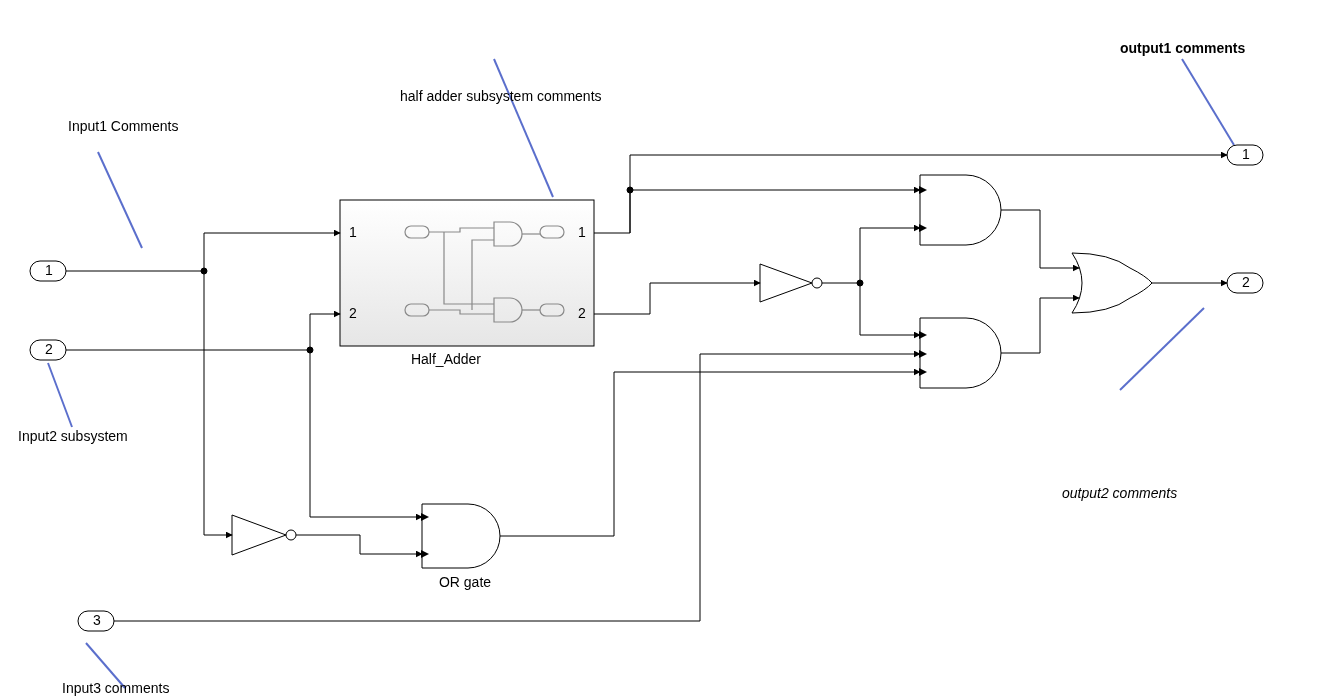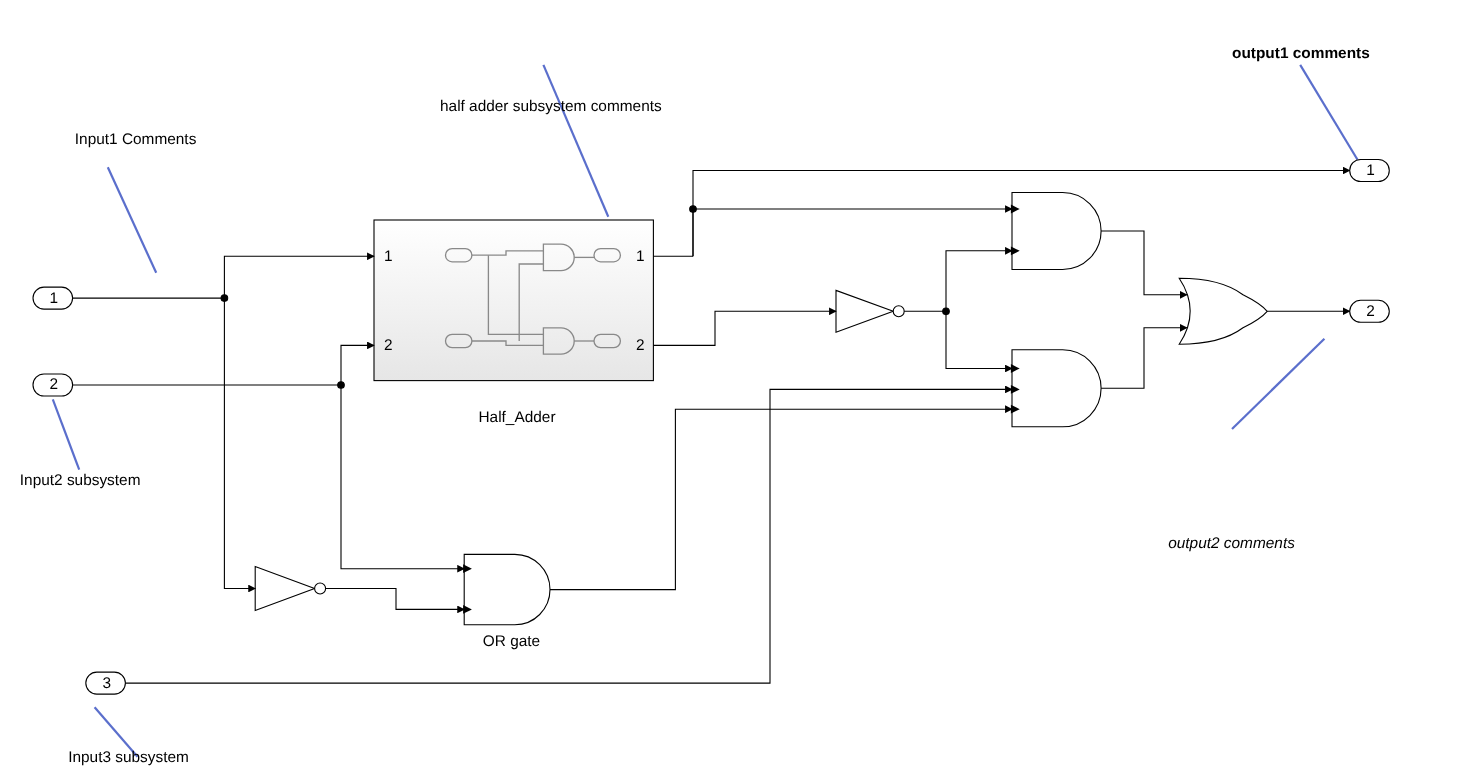--- a/index.html
+++ b/index.html
@@ -182,26 +182,26 @@
     <polygon points="919,368 927,372 919,376"></polygon>
 
     <polygon points="421,513 429,517 421,521"></polygon>
     <polygon points="421,550 429,554 421,558"></polygon>
   </g>
 
 </svg>
 
 <div class="annotation" style="left:68px; top:118px;">Input1 Comments</div>
 <div class="annotation" style="left:18px; top:428px;">Input2 subsystem</div>
-<div class="annotation" style="left:62px; top:680px;">Input3 subsystem</div>
+<div class="annotation" style="left:62px; top:680px;">Input3 comments</div>
 <div class="annotation" style="left:400px; top:40px;margin-top:48px;">half adder subsystem comments</div>
 <div class="annotation" style="left:1120px; top:40px;font-weight:bold;">output1 comments</div>
 <div class="annotation" style="left:1062px; top:485px;font-style:italic;">output2 comments</div>
 
-<div class="block-label" style="left:430px; top:351px; width:80px;margin-top:20px;">Half_Adder</div>
+<div class="block-label" style="left:406px; top:351px; width:80px;">Half_Adder</div>
 <div class="block-label" style="left:430px; top:574px; width:70px;">OR gate</div>
 
 <div class="block-label" style="left:44px; top:262px; width:10px;">1</div>
 <div class="block-label" style="left:44px; top:341px; width:10px;">2</div>
 <div class="block-label" style="left:92px; top:612px; width:10px;">3</div>
 <div class="block-label" style="left:1241px; top:146px; width:10px;">1</div>
 <div class="block-label" style="left:1241px; top:274px; width:10px;">2</div>
 
 <div class="block-label" style="left:348px; top:224px; width:10px;">1</div>
 <div class="block-label" style="left:348px; top:305px; width:10px;">2</div>

